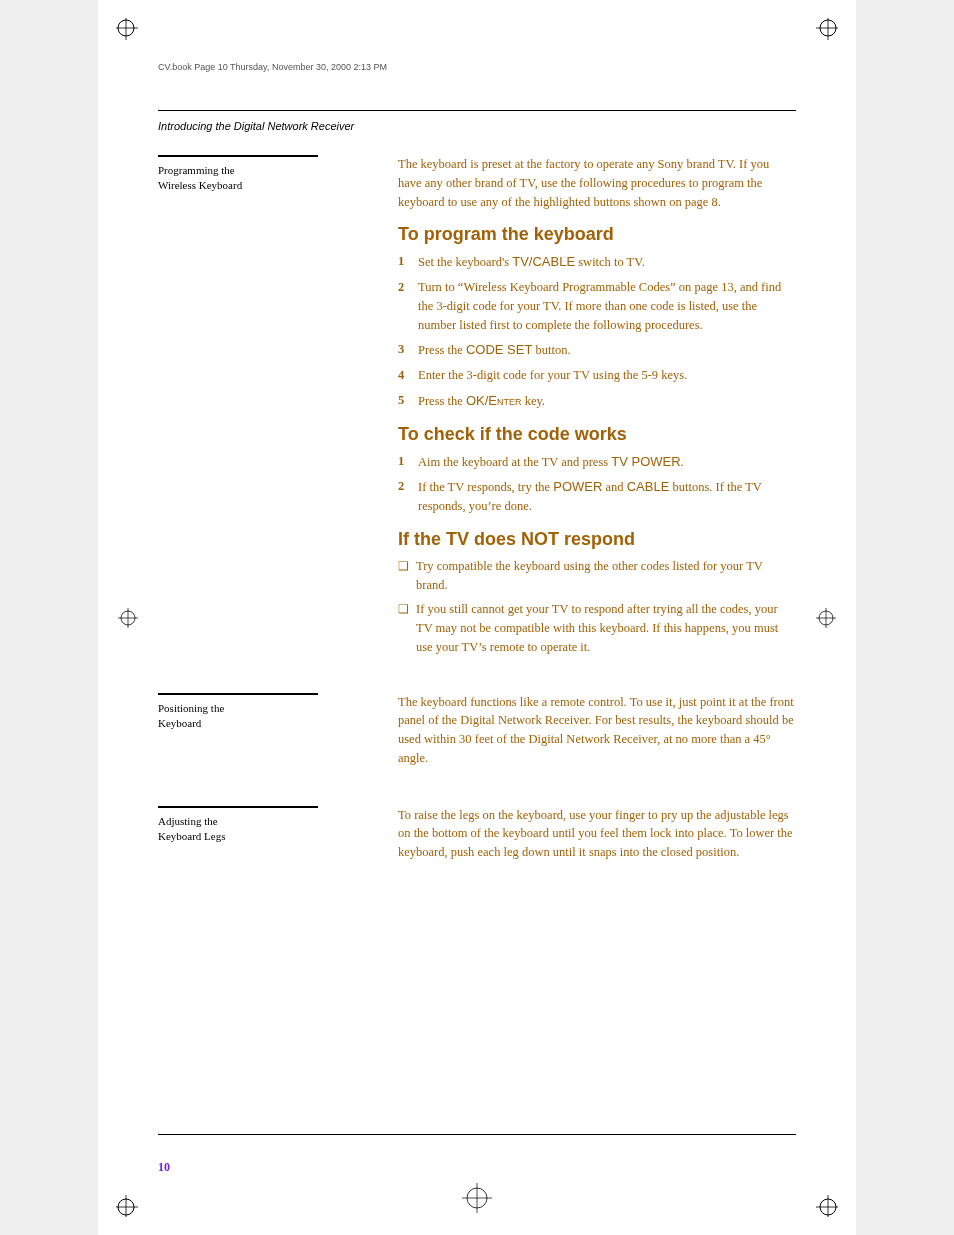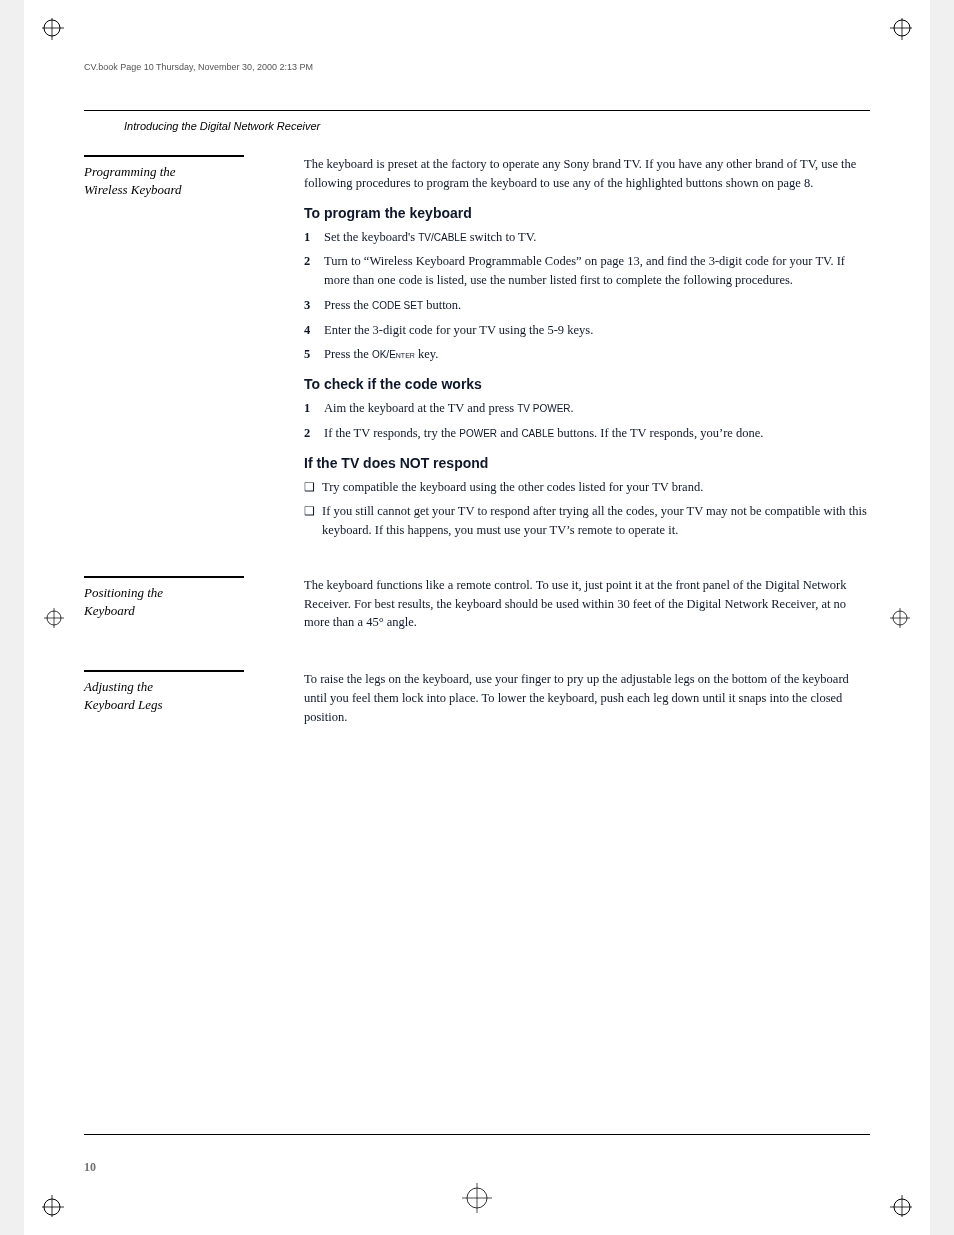--- a/index.html
+++ b/index.html
@@ -5,21 +5,21 @@
     * { margin: 0; padding: 0; box-sizing: border-box; }
     body {
       background: #f0f0f0;
       display: flex;
       justify-content: center;
       align-items: flex-start;
       min-height: 100vh;
       font-family: 'Times New Roman', Times, serif;
     }
     .page {
-      width: 906px;
+      width: 758px;
       min-height: 1235px;
       background: #fff;
       position: relative;
       padding: 0;
     }
     
     .corner-mark {
       position: absolute;
       width: 40px;
       height: 40px;
@@ -55,21 +55,20 @@
 
     
     .chapter-header {
       position: absolute;
       top: 120px;
       left: 60px;
       font-size: 11px;
       font-style: italic;
       color: #000;
       font-family: Arial, sans-serif;
-      margin-left: 40px;
     }
 
     
     .main-content {
       position: absolute;
       top: 155px;
       left: 60px;
       right: 60px;
       bottom: 100px;
     }
@@ -87,41 +86,41 @@
     }
 
     .section-rule {
       width: 160px;
       height: 2px;
       background: #000;
       margin-bottom: 6px;
     }
 
     .section-title {
-      font-size: 13px;
-      font-style: italic;
+      font-size: 11px;
       font-weight: normal;
       color: #000;
       line-height: 1.4;
     }
 
     .section-body {
       flex: 1;
       font-size: 12.5px;
       line-height: 1.5;
-      color: #0f172a;
+      color: #a16207;
+      margin-left: 20px;
     }
 
     .section-body p {
       margin-bottom: 8px;
     }
 
     .section-body .bold-heading {
       font-weight: bold;
-      font-size: 14px;
+      font-size: 18px;
       margin-top: 10px;
       margin-bottom: 4px;
       font-family: Arial, sans-serif;
     }
 
     .section-body ol {
       list-style: none;
       padding: 0;
       margin: 0 0 8px 0;
     }
@@ -165,21 +164,21 @@
       height: 30px;
     }
 
     
     .page-number {
       position: absolute;
       bottom: 60px;
       left: 60px;
       font-size: 12px;
       font-weight: bold;
-      color: #737373;
+      color: #6d28d9;
     }
 
     
     .bottom-rule {
       position: absolute;
       bottom: 100px;
       left: 60px;
       right: 60px;
       height: 1px;
       background: #000;
@@ -209,21 +208,21 @@
       right: 20px;
       top: 50%;
       transform: translateY(-50%);
       width: 20px;
       height: 20px;
     }
 
     
     .small-caps {
       font-variant: small-caps;
-      font-size: 10px;
+      font-size: 13px;
       font-family: Arial, sans-serif;
     }
   </style>
 </head>
 <body>
 
 <div class="page">
 
   <div class="corner-mark corner-tl">
     <svg viewBox="0 0 40 40">

